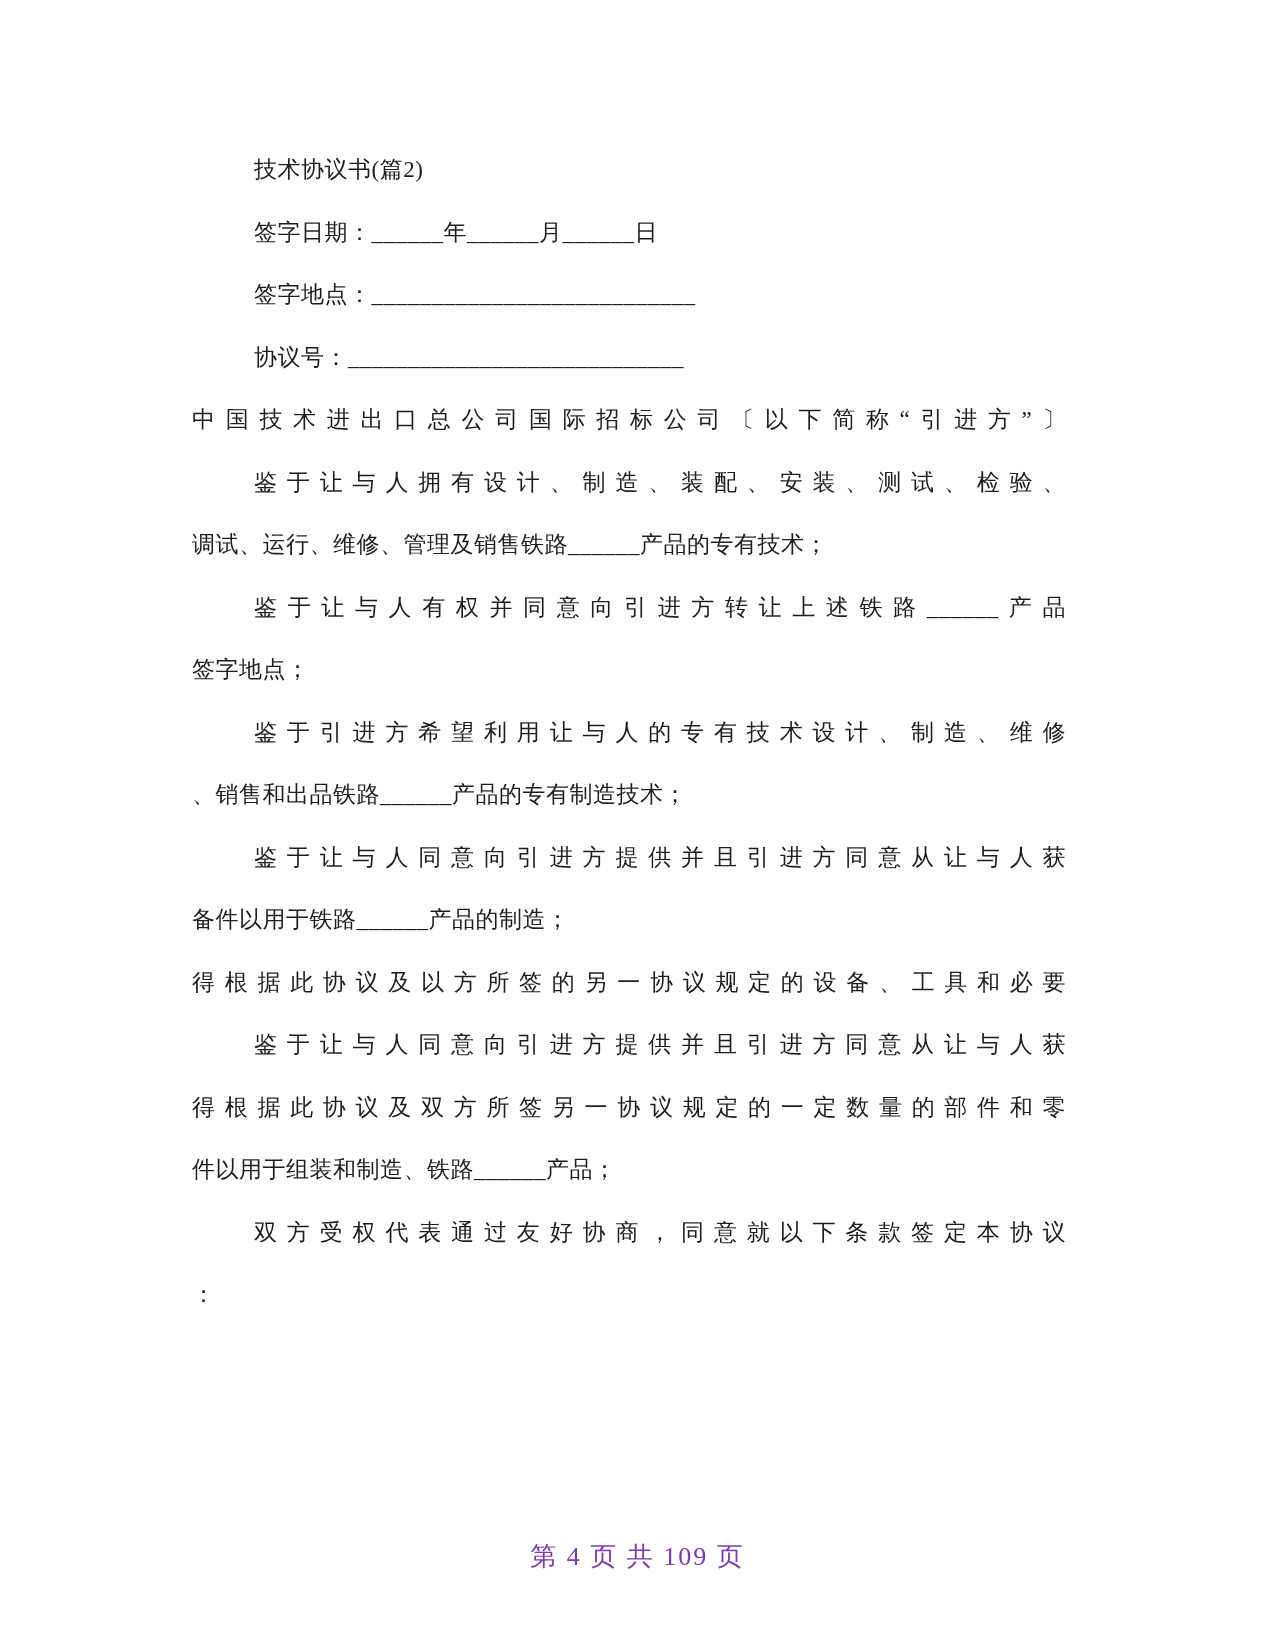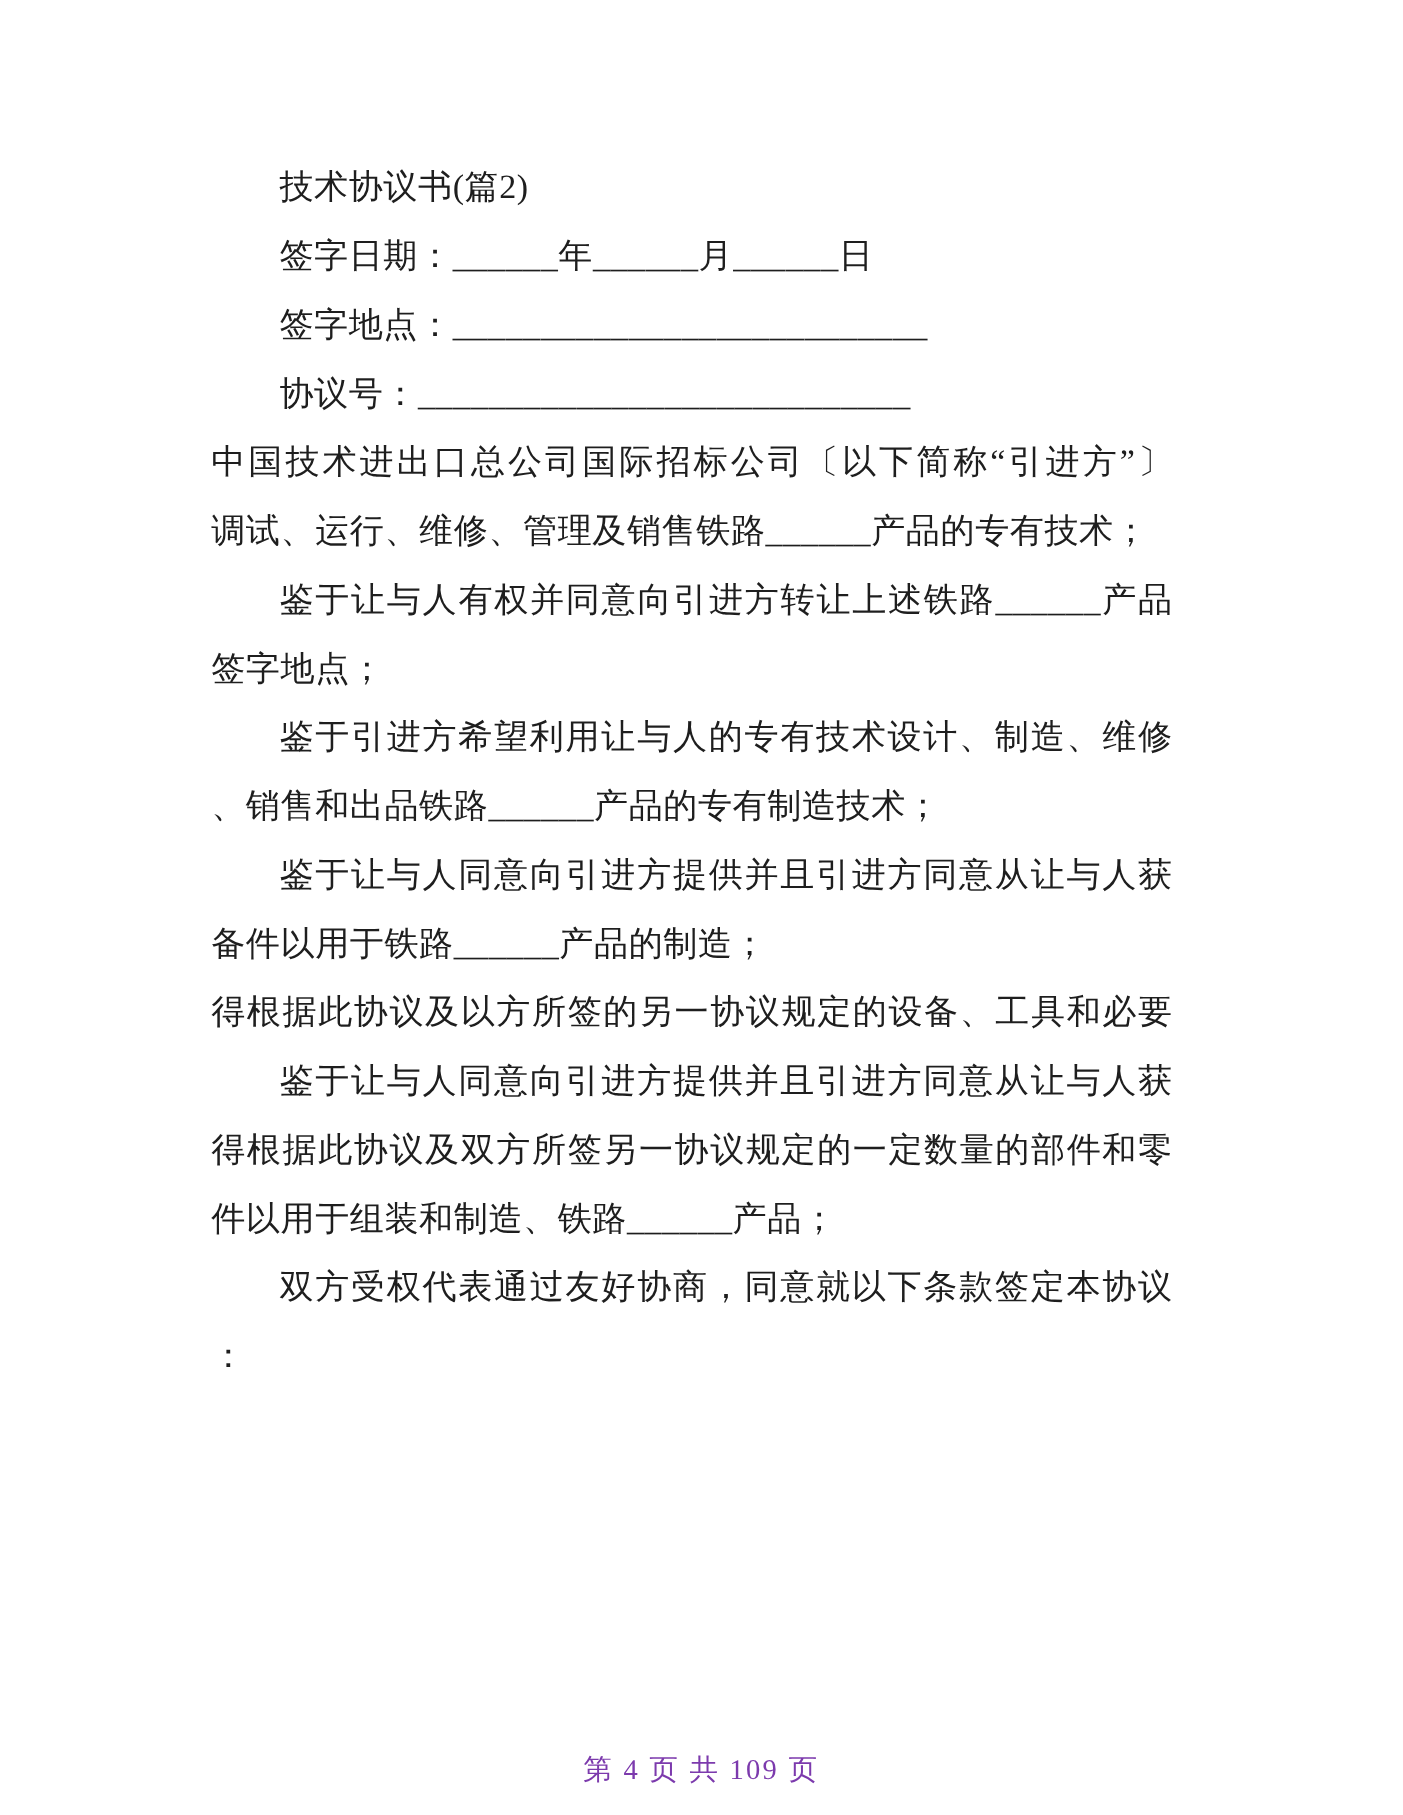--- a/index.html
+++ b/index.html
@@ -14,54 +14,55 @@
   .page {
     position: absolute;
     inset: 0;
     background: #ffffff;
   }
   .content {
     position: absolute;
     left: 192px;
     top: 139px;
     width: 874px;
-    font-size: 31px;
+    font-size: 23px;
     line-height: 62.5px;
     color: #1e1e1e;
     letter-spacing: 0.5px;
   }
   .line {
     text-align: justify;
     text-align-last: justify;
     text-justify: inter-character;
   }
   .line.first { text-indent: 62px; }
   .line.last  { text-align-last: left; }
   .footer {
     position: absolute;
     left: 0;
-    top: 1592px;
+    top: 1540px;
     width: 100%;
     text-align: center;
     font-size: 26px;
     line-height: 34px;
     color: #7c3aad;
     letter-spacing: 2px;
   }
 </style>
 </head>
 <body>
 
 <div class="page">
   <div class="content" id="doc-content">
       <div class="line first last">技术协议书(篇2)</div>
       <div class="line first last">签字日期：______年______月______日</div>
       <div class="line first last">签字地点：___________________________</div>
       <div class="line first last">协议号：____________________________</div>
       <div class="line">中国技术进出口总公司国际招标公司〔以下简称“引进方”〕</div>
+      <div class="line first">鉴于让与人拥有设计、制造、装配、安装、测试、检验、</div>
       <div class="line last">调试、运行、维修、管理及销售铁路______产品的专有技术；</div>
       <div class="line first">鉴于让与人有权并同意向引进方转让上述铁路______产品</div>
       <div class="line last">签字地点；</div>
       <div class="line first">鉴于引进方希望利用让与人的专有技术设计、制造、维修</div>
       <div class="line last">、销售和出品铁路______产品的专有制造技术；</div>
       <div class="line first">鉴于让与人同意向引进方提供并且引进方同意从让与人获</div>
       <div class="line last">备件以用于铁路______产品的制造；</div>
       <div class="line">得根据此协议及以方所签的另一协议规定的设备、工具和必要</div>
       <div class="line first">鉴于让与人同意向引进方提供并且引进方同意从让与人获</div>
       <div class="line">得根据此协议及双方所签另一协议规定的一定数量的部件和零</div>

